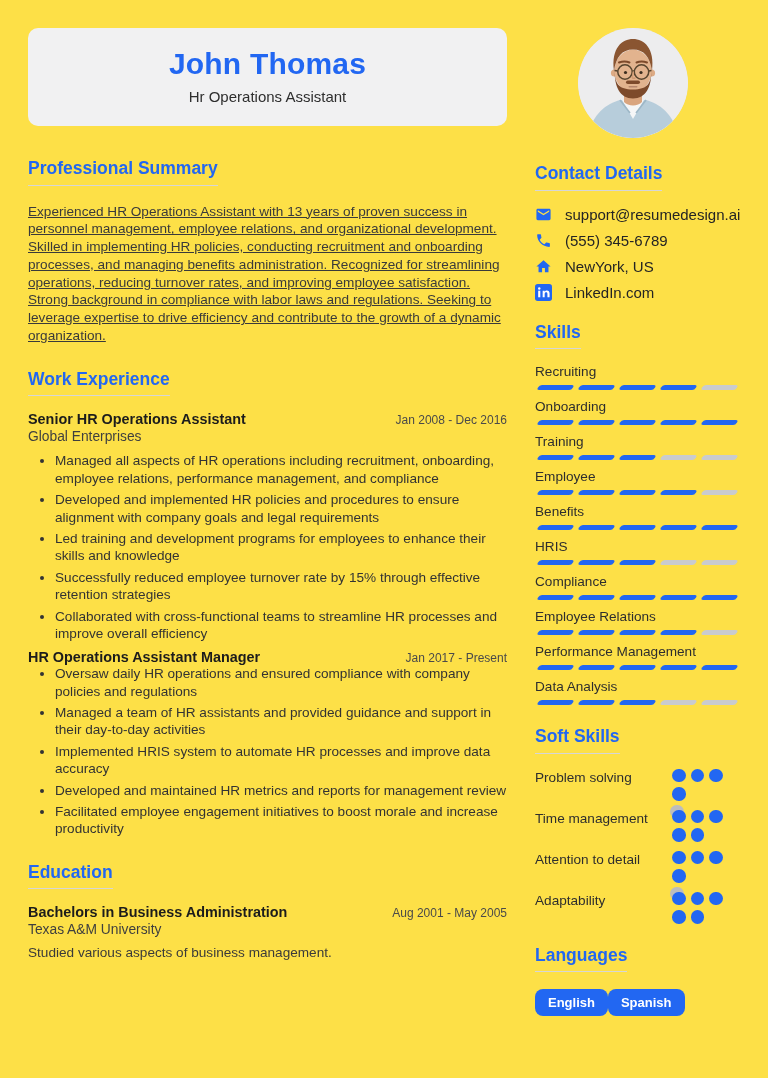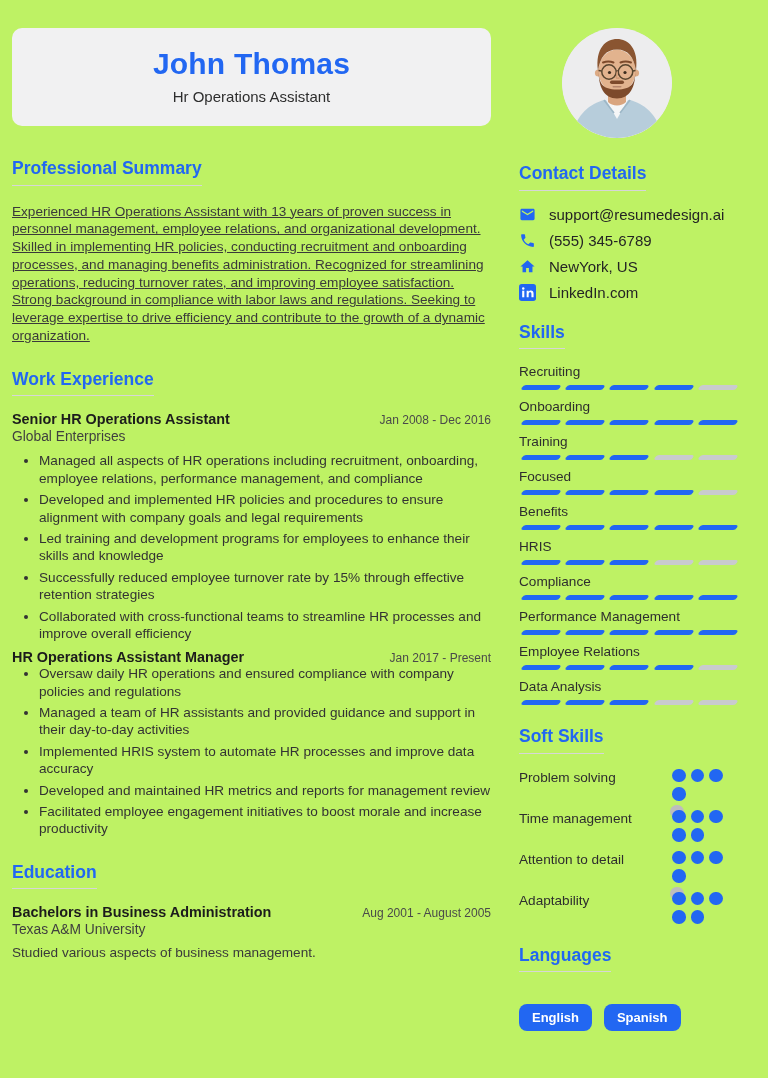--- a/index.html
+++ b/index.html
@@ -1,19 +1,19 @@
 <!DOCTYPE html>
 <html style="--accent: #2267f2; --track: #c9cbce;"><head>
 <meta charset="utf-8">
 <style>
   :root { --accent:#2267f2; --track:#c9cbce; --ghost:#bdbdbd; --ink:#1c1c1c; --body:#3a3a3a; --muted:#4a4a4a; --rule:#d6d6d8; }
   * { box-sizing:border-box; }
   html,body { margin:0; padding:0; background:#fff; }
   body { font-family:"Liberation Sans", sans-serif; color:var(--body); }
-  .page { width:768px; height:1078px; background:#bef264; padding:28px 28px 0 12px; display:flex; gap:28px; overflow:hidden; }
+  .page { width:768px; height:1078px; background:#fde047; padding:28px 28px 0 28px; display:flex; gap:28px; overflow:hidden; }
   .left-col { flex:0 0 479px; width:479px; }
   .right-col { flex:1; min-width:0; }
 
   .header-card { background:#f1f1f2; border-radius:10px; text-align:center; padding:19px 12px 21px; }
   .person-name { color:var(--accent); font-size:30px; font-weight:bold; margin:0; letter-spacing:.2px; }
   .person-title { color:#2e2e2e; font-size:15px; margin-top:7px; }
 
   .section { margin-top:26px; }
   .section.first { margin-top:34px; }
   h2.sec-head { display:inline-block; color:var(--accent); font-size:17.5px; font-weight:bold; margin:0 0 15px 0; padding-bottom:7px; border-bottom:1.5px solid var(--rule); }
@@ -43,21 +43,21 @@
   .skill-bar { display:flex; gap:6px; padding:0 3px; }
   .seg { flex:1; height:5px; border-radius:2.5px; background:var(--track); transform:skewX(-30deg); }
   .seg.on { background:var(--accent); }
 
   .soft-row { display:flex; justify-content:space-between; align-items:flex-start; margin-bottom:9px; }
   .soft-label { font-size:13.6px; color:#2e2e2e; padding-top:1px; }
   .dots { width:68px; display:flex; flex-wrap:wrap; gap:5px; position:relative; flex:0 0 68px; }
   .dot { width:13.5px; height:13.5px; border-radius:50%; background:var(--accent); position:relative; z-index:1; }
   .dot-ghost { position:absolute; left:-2px; top:-5px; width:13.5px; height:13.5px; border-radius:50%; background:var(--ghost); z-index:0; }
 
-  .pill-row { display:flex; gap:12px; margin-top:17px; }
+  .pill-row { display:flex; gap:0; margin-top:2px; }
   .pill { background:var(--accent); color:#fff; font-size:13px; font-weight:bold; padding:6px 13px; border-radius:8px; }
 </style>
 </head>
 <body>
 
 <div class="page">
 
   <div class="left-col">
 
     <div class="header-card">
@@ -102,21 +102,21 @@
           </div>
         </div>
     </div>
 
     <div class="section">
       <div class="sec-head-wrap"><h2 class="sec-head">Education</h2></div>
       <div id="schools">
           <div class="job">
             <div class="job-head">
               <span class="job-title">Bachelors in Business Administration</span>
-              <span class="job-date">Aug 2001 - August 2005</span>
+              <span class="job-date">Aug 2001 - May 2005</span>
             </div>
             <div class="job-company">Texas A&amp;M University</div>
             <div class="edu-desc">Studied various aspects of business management.</div>
           </div>
         </div>
     </div>
 
   </div>
 
   <div class="right-col">
@@ -224,21 +224,21 @@
             <div class="skill-label">Training</div>
             <div class="skill-bar">
               <span class="seg on"></span>
               <span class="seg on"></span>
               <span class="seg on"></span>
               <span class="seg"></span>
               <span class="seg"></span>
             </div>
           </div>
           <div class="skill-row">
-            <div class="skill-label">Focused</div>
+            <div class="skill-label">Employee</div>
             <div class="skill-bar">
               <span class="seg on"></span>
               <span class="seg on"></span>
               <span class="seg on"></span>
               <span class="seg on"></span>
               <span class="seg"></span>
             </div>
           </div>
           <div class="skill-row">
             <div class="skill-label">Benefits</div>
@@ -264,37 +264,37 @@
             <div class="skill-label">Compliance</div>
             <div class="skill-bar">
               <span class="seg on"></span>
               <span class="seg on"></span>
               <span class="seg on"></span>
               <span class="seg on"></span>
               <span class="seg on"></span>
             </div>
           </div>
           <div class="skill-row">
+            <div class="skill-label">Employee Relations</div>
+            <div class="skill-bar">
+              <span class="seg on"></span>
+              <span class="seg on"></span>
+              <span class="seg on"></span>
+              <span class="seg on"></span>
+              <span class="seg"></span>
+            </div>
+          </div>
+          <div class="skill-row">
             <div class="skill-label">Performance Management</div>
             <div class="skill-bar">
               <span class="seg on"></span>
               <span class="seg on"></span>
               <span class="seg on"></span>
               <span class="seg on"></span>
               <span class="seg on"></span>
-            </div>
-          </div>
-          <div class="skill-row">
-            <div class="skill-label">Employee Relations</div>
-            <div class="skill-bar">
-              <span class="seg on"></span>
-              <span class="seg on"></span>
-              <span class="seg on"></span>
-              <span class="seg on"></span>
-              <span class="seg"></span>
             </div>
           </div>
           <div class="skill-row">
             <div class="skill-label">Data Analysis</div>
             <div class="skill-bar">
               <span class="seg on"></span>
               <span class="seg on"></span>
               <span class="seg on"></span>
               <span class="seg"></span>
               <span class="seg"></span>

